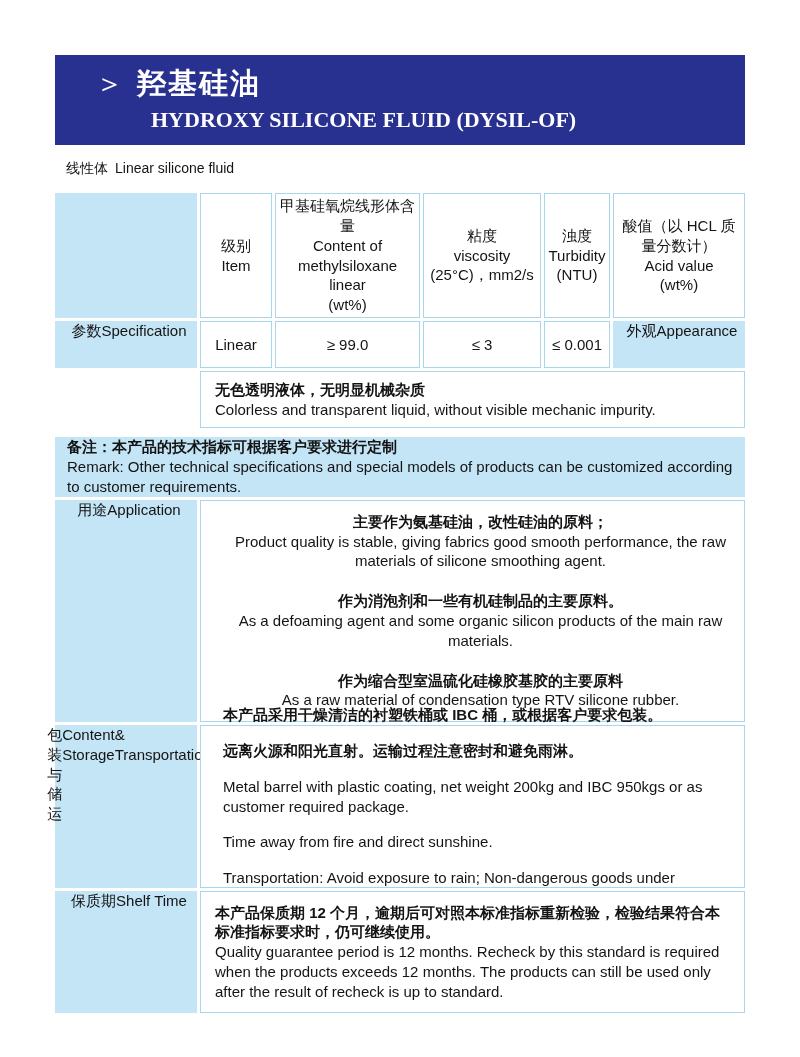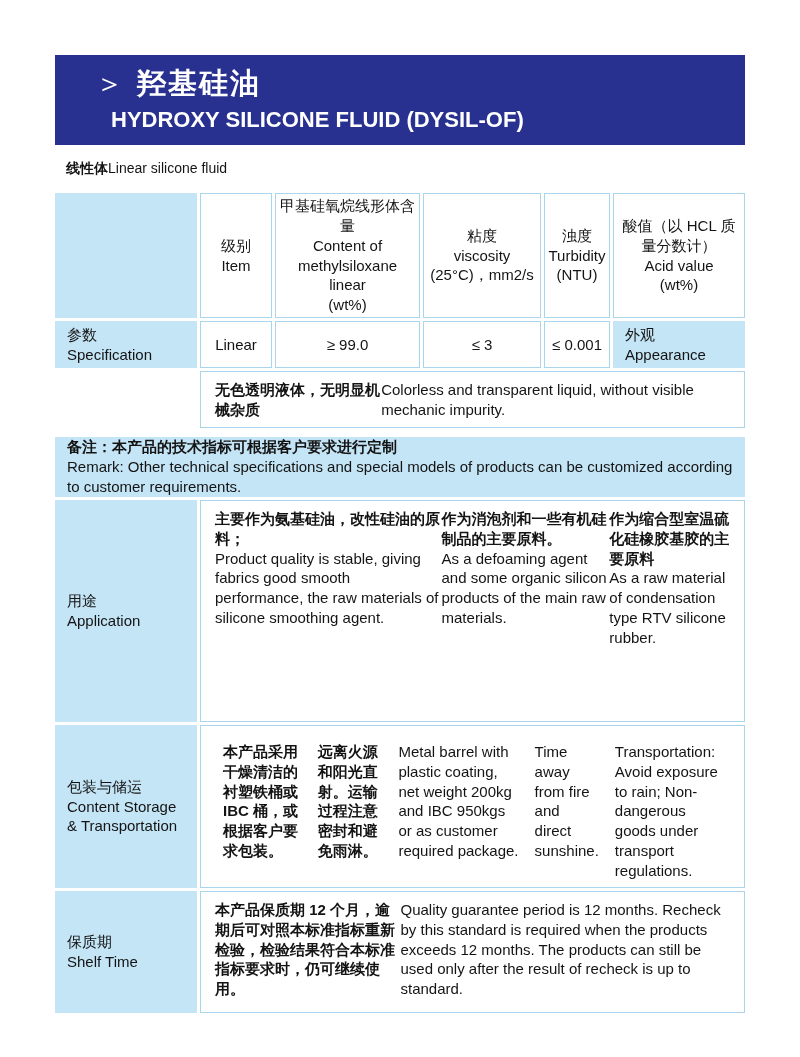--- a/index.html
+++ b/index.html
@@ -14,57 +14,57 @@
   
   .banner{
     position:absolute;left:55px;top:55px;width:690px;height:90px;
     background:#293190;color:#ffffff;
     display:flex;flex-direction:column;justify-content:center;
     box-sizing:border-box;padding-left:40px;
   }
   .banner-line1{display:flex;align-items:center;}
   .banner-arrow{font-size:29px;font-weight:400;line-height:1;margin-right:13px;}
   .banner-title-cn{font-size:29px;font-weight:700;line-height:1.2;letter-spacing:2px;}
-  .banner-title-en{font-size:22px;font-weight:700;line-height:1.2;margin-left:16px;margin-top:6px;}
+  .banner-title-en{font-size:22px;font-weight:700;line-height:1.2;margin-left:56px;margin-top:6px;font-family:Liberation Serif, serif;}
   
   .subtitle{position:absolute;left:66px;top:160px;font-size:14px;}
-  .subtitle .cn{font-weight:700;}
+  .subtitle .cn{font-weight:400;margin-right:7px;}
   
   .spec-table{
     position:absolute;left:55px;top:193px;width:690px;
     display:grid;
     grid-template-columns:142px 72px 145px 118px 66px 132px;
     grid-template-rows:125px 47px 57px 66px 222px 163px 122px;
     gap:3px;
     font-size:15px;line-height:1.32;
   }
   .cell{box-sizing:border-box;}
   .blue{background:#c4e5f6;}
   .white{background:#ffffff;border:1px solid #a9d6ec;}
   .label-cell{
-    display:flex;flex-direction:column;justify-content:center;
+    display:flex;flex-direction:row;justify-content:center;
     padding-left:12px;padding-right:6px;
   }
   .head-cell,.val-cell{
     display:flex;flex-direction:column;justify-content:center;
     text-align:center;padding:4px 3px;
   }
   .wide-cell{
     grid-column:2 / 7;
-    display:flex;justify-content:center;
+    display:flex;flex-direction:column;justify-content:center;
     padding:8px 14px;
   }
   .full-cell{
     grid-column:1 / 7;
     display:flex;flex-direction:column;justify-content:center;
     padding:6px 12px;
     margin-top:6px;
   }
   .cn-strong{font-weight:600;}
-  .para{margin:0 0 20px 0;}
+  .para{margin:0 0 20px 16px;text-align:center;}
   .para:last-child{margin-bottom:0;}
   .p0{margin:8px;}
 </style>
 </head>
 <body>
 
 <div class="page">
 
   <div class="banner">
     <div class="banner-line1">

